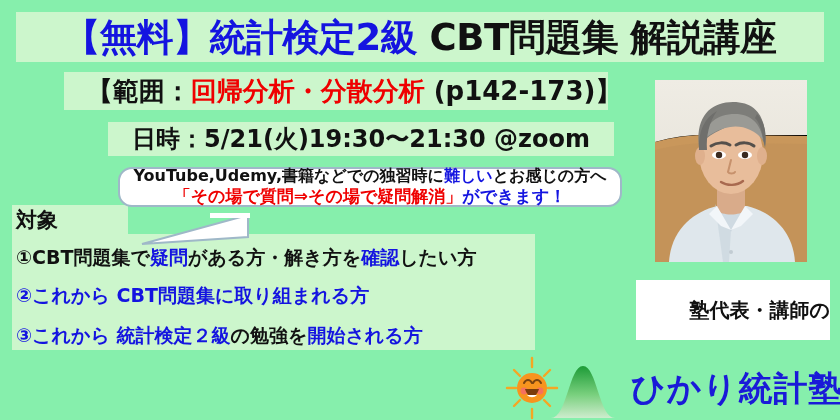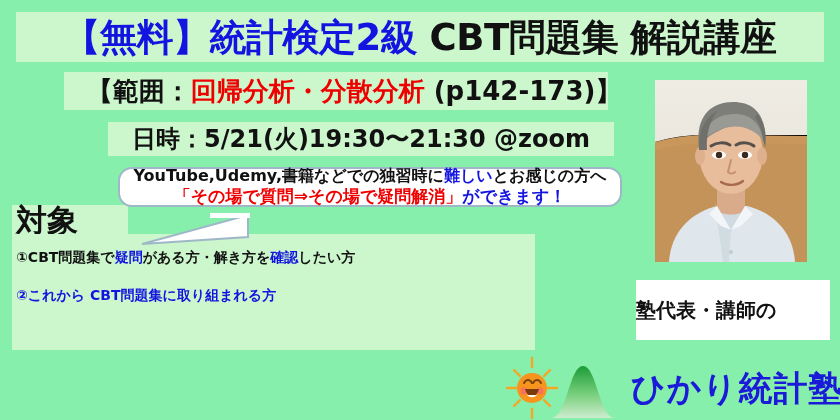--- a/index.html
+++ b/index.html
@@ -127,21 +127,21 @@
     left: 12px;
     top: 205px;
     width: 116px;
     height: 30px;
     background: #ccf6cc;
   }
   .target-head-text {
     position: absolute;
     left: 16px;
     top: 206px;
-    font-size: 31px;
+    font-size: 21px;
     font-weight: bold;
     color: #111111;
     line-height: 28px;
     white-space: nowrap;
   }
 
   
   .target-band {
     position: absolute;
     left: 12px;
@@ -150,21 +150,21 @@
     height: 116px;
     background: #ccf6cc;
   }
   .target-list {
     position: absolute;
     left: 16px;
     top: 238px;
     width: 520px;
   }
   .target-item {
-    font-size: 14px;
+    font-size: 19px;
     font-weight: bold;
     line-height: 38px;
     white-space: nowrap;
   }
 
   
   .photo-frame {
     position: absolute;
     left: 655px;
     top: 80px;
@@ -178,21 +178,21 @@
   
   .instructor-caption {
     position: absolute;
     left: 636px;
     top: 280px;
     width: 194px;
     height: 60px;
     background: #ffffff;
     display: flex;
     flex-direction: column;
-    align-items: flex-start;
+    align-items: flex-end;
     justify-content: center;
     white-space: nowrap;
   }
   .instructor-line {
     font-size: 20px;
     font-weight: bold;
     color: #111111;
     line-height: 1.45;
   }
 
@@ -250,20 +250,21 @@
     <div class="callout-line2"><span class="t-red">「その場で質問⇒その場で疑問解消」</span><span class="t-blue">ができます！</span></div>
   </div>
 
   <div class="target-head-band"></div>
   <div class="target-head-text">対象</div>
 
   <div class="target-band"></div>
   <div class="target-list">
     <div class="target-item"><span style="color: rgb(17, 17, 17);">①</span><span style="color: rgb(17, 17, 17);">CBT問題集で</span><span style="color: rgb(20, 20, 224);">疑問</span><span style="color: rgb(17, 17, 17);">がある方・解き方を</span><span style="color: rgb(20, 20, 224);">確認</span><span style="color: rgb(17, 17, 17);">したい方</span></div>
     <div class="target-item"><span style="color: rgb(20, 20, 224);">②</span><span style="color: rgb(20, 20, 224);">これから </span><span style="color: rgb(20, 20, 224);">CBT問題集</span><span style="color: rgb(20, 20, 224);">に</span><span style="color: rgb(20, 20, 224); font-family: Liberation Mono, monospace;">取り組まれる方</span></div>
+    <div class="target-item"><span style="color: rgb(20, 20, 224);">③</span><span style="color: rgb(20, 20, 224);">これから </span><span style="color: rgb(20, 20, 224);">統計検定２級</span><span style="color: rgb(17, 17, 17);">の勉強を</span><span style="color: rgb(20, 20, 224);">開始される方</span></div>
   </div>
 
   <div class="photo-frame">
     <svg class="photo-svg" viewBox="0 0 152 182" xmlns="http://www.w3.org/2000/svg">
       <defs>
         <linearGradient id="wallg" x1="0" y1="0" x2="0" y2="1">
           <stop offset="0%" stop-color="#efece4"></stop>
           <stop offset="100%" stop-color="#e2ded4"></stop>
         </linearGradient>
       </defs>

